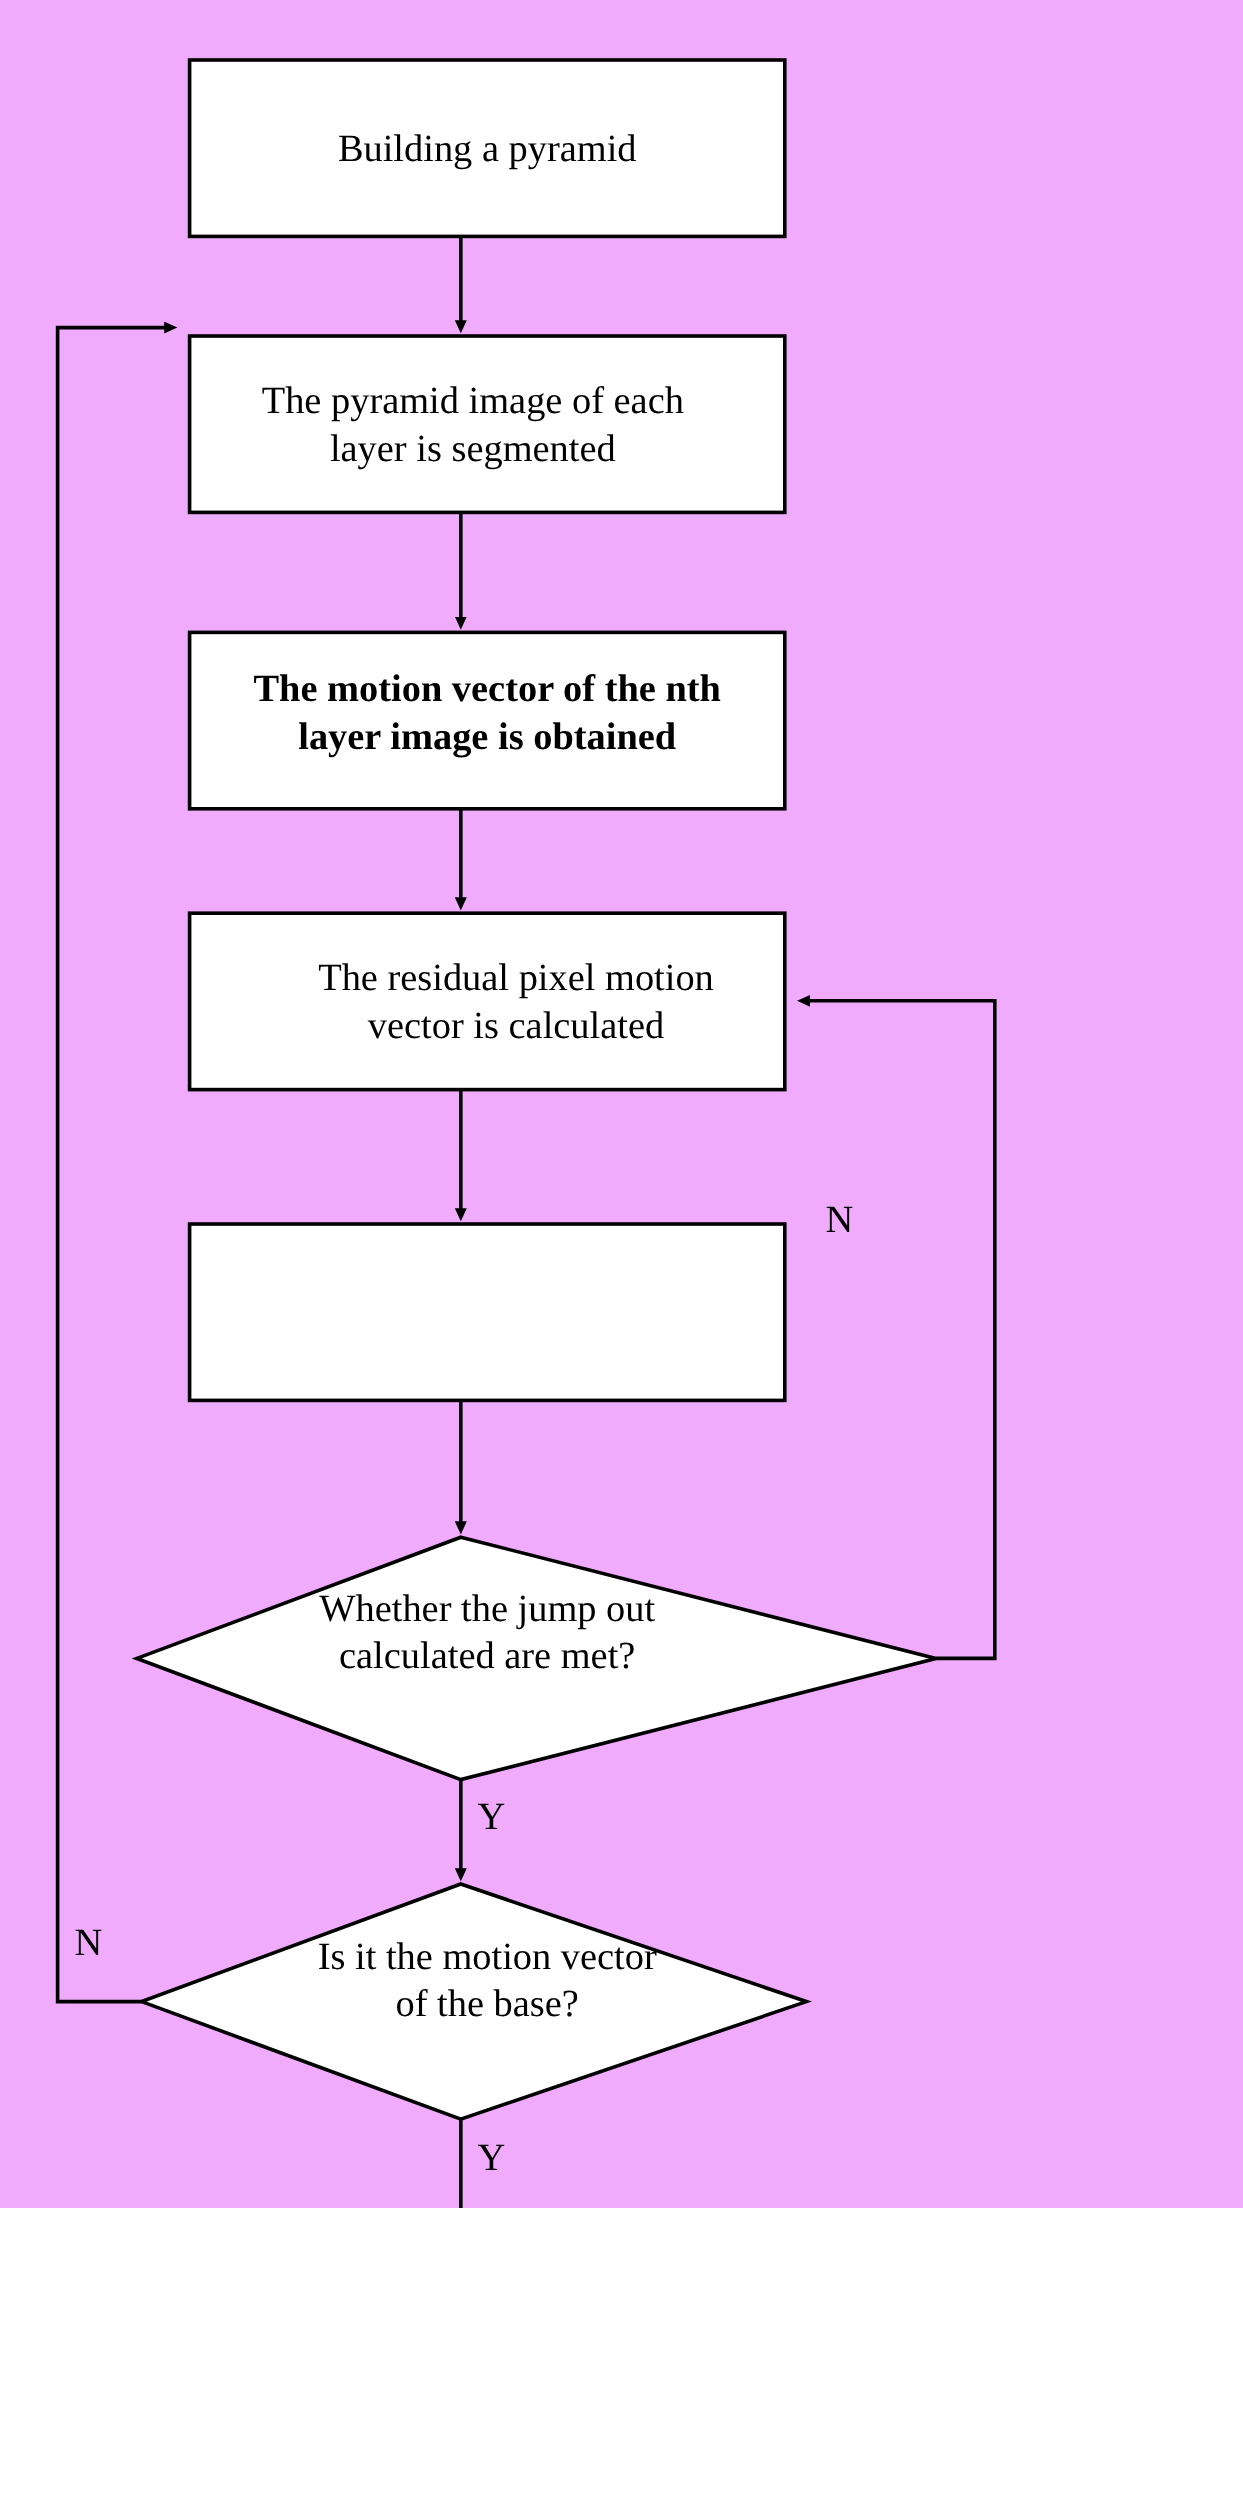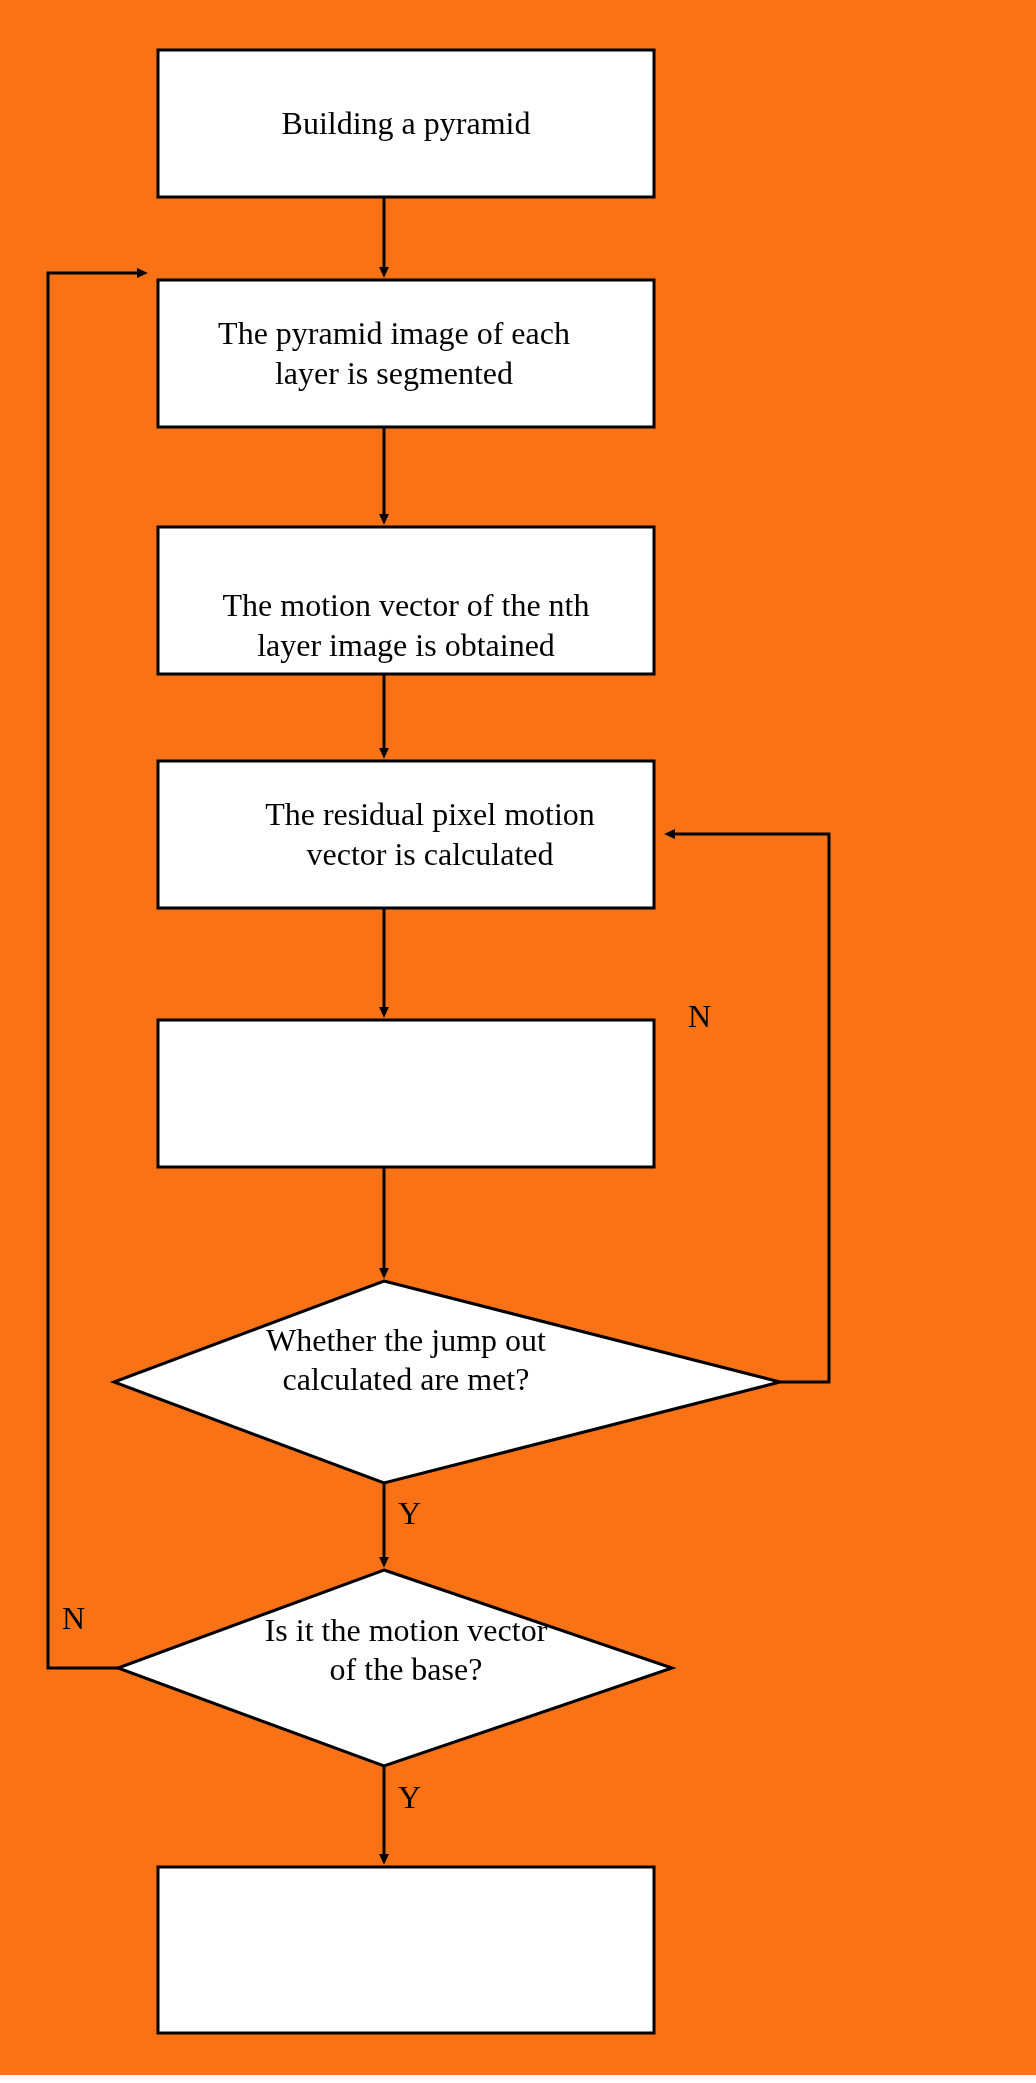--- a/index.html
+++ b/index.html
@@ -6,22 +6,22 @@
     margin: 0;
     padding: 0;
     background: #ffffff;
   }
   body {
     font-family: "Liberation Serif", "DejaVu Serif", serif;
   }
   #canvas {
     position: relative;
     width: 1036px;
-    height: 2075px;
-    background: #f97316;
+    height: 1840px;
+    background: #f0abfc;
     overflow: hidden;
   }
   #flow-svg {
     position: absolute;
     top: 0;
     left: 0;
     width: 1036px;
     height: 2083px;
   }
   .node-text {
@@ -80,21 +80,21 @@
     <path d="M780,1382 L 829,1382 L 829,834 L 670,834" fill="none" stroke="#000000" stroke-width="3" marker-end="url(#arrowhead)"></path>
 
     <path d="M118,1668 L 48,1668 L 48,273 L 142,273" fill="none" stroke="#000000" stroke-width="3" marker-end="url(#arrowhead)"></path>
   </svg>
 
   <div class="node-text" style="left:158px; top:50px; width:496px; height:147px;">Building a pyramid</div>
 
   <div class="node-text" style="left:146px; top:280px; width:496px; height:147px;border-radius:18px;">The pyramid image of each
 layer is segmented</div>
 
-  <div class="node-text" style="left:158px; top:552px; width:496px; height:147px;">The motion vector of the nth
+  <div class="node-text" style="left:158px; top:520px; width:496px; height:147px;font-weight:bold;">The motion vector of the nth
 layer image is obtained</div>
 
   <div class="node-text" style="left:158px; top:761px; width:496px; height:147px;margin-left:24px;">The residual pixel motion
 vector is calculated</div>
 
 
   <div class="node-text" style="left:158px; top:1300px; width:496px; height:120px;">Whether the jump out
 calculated are met?</div>
 
   <div class="node-text" style="left:158px; top:1590px; width:496px; height:120px;">Is it the motion vector

